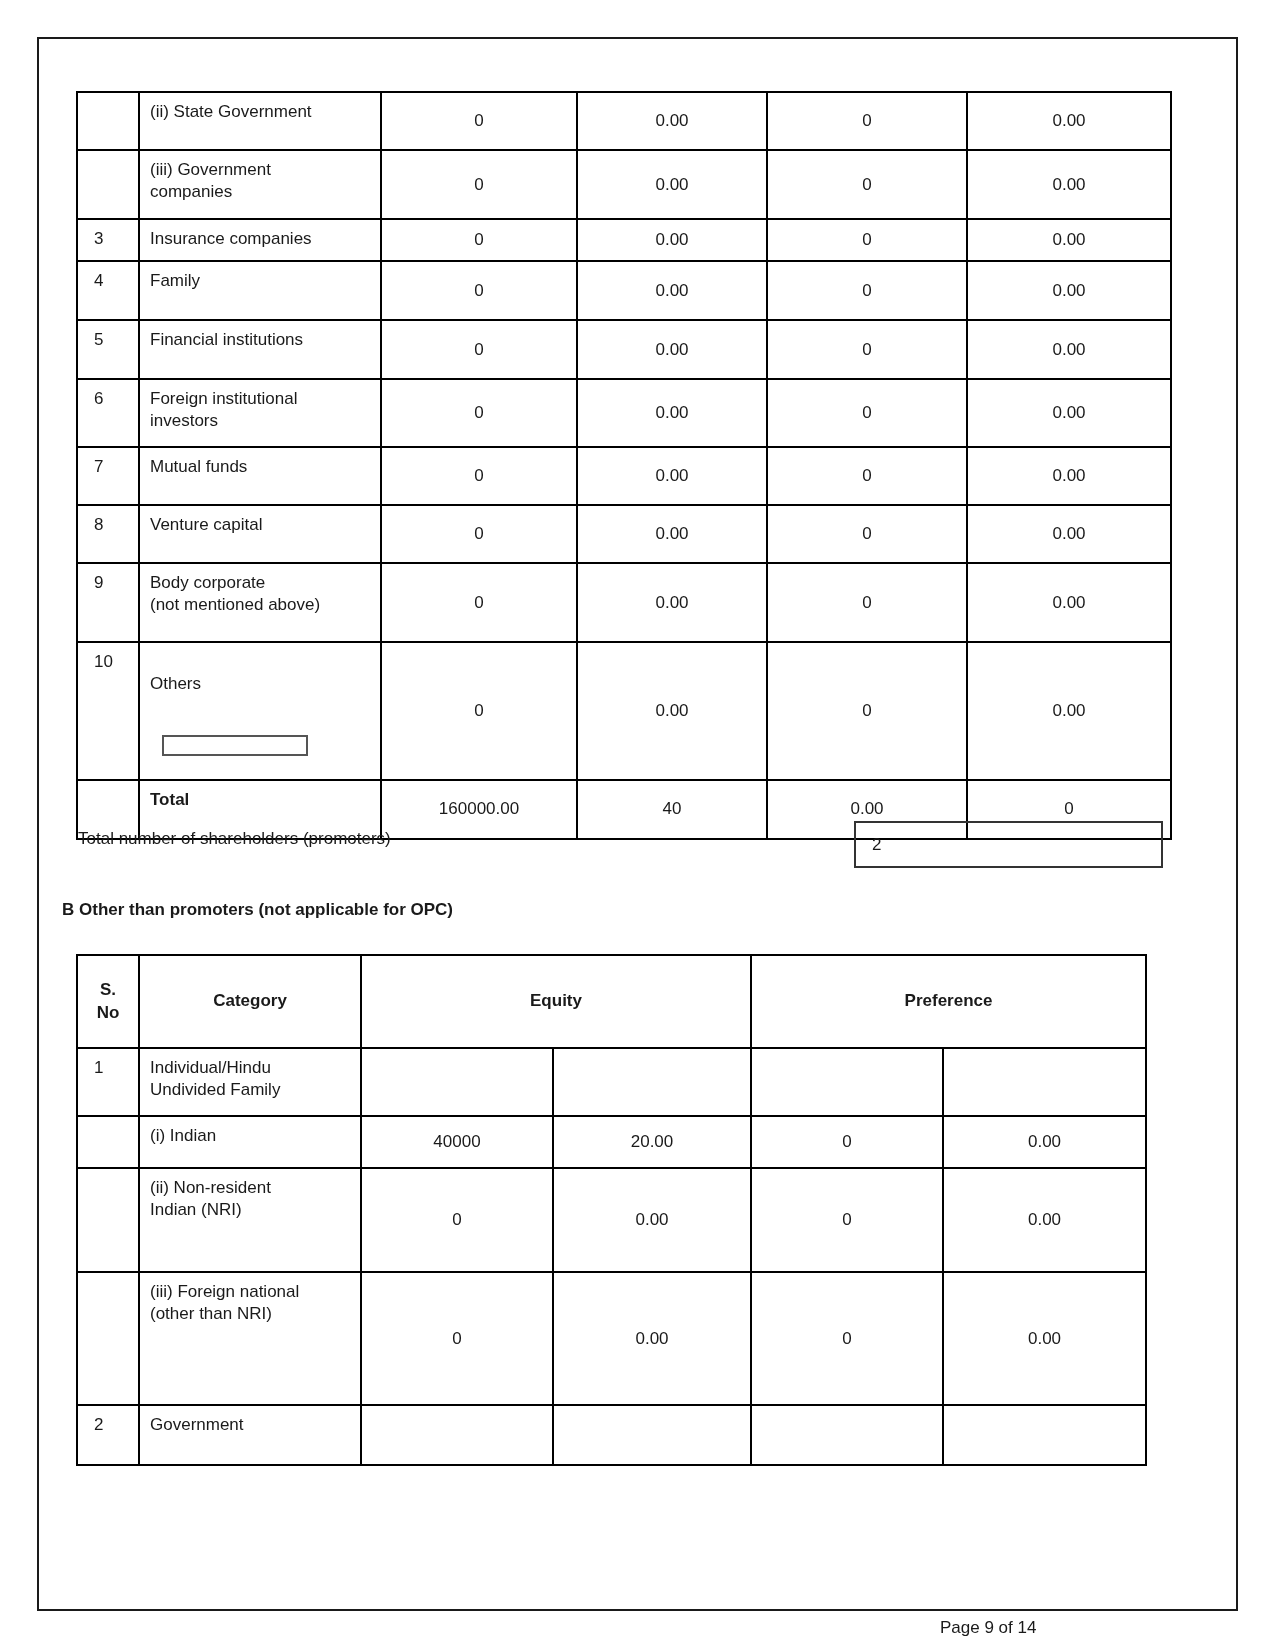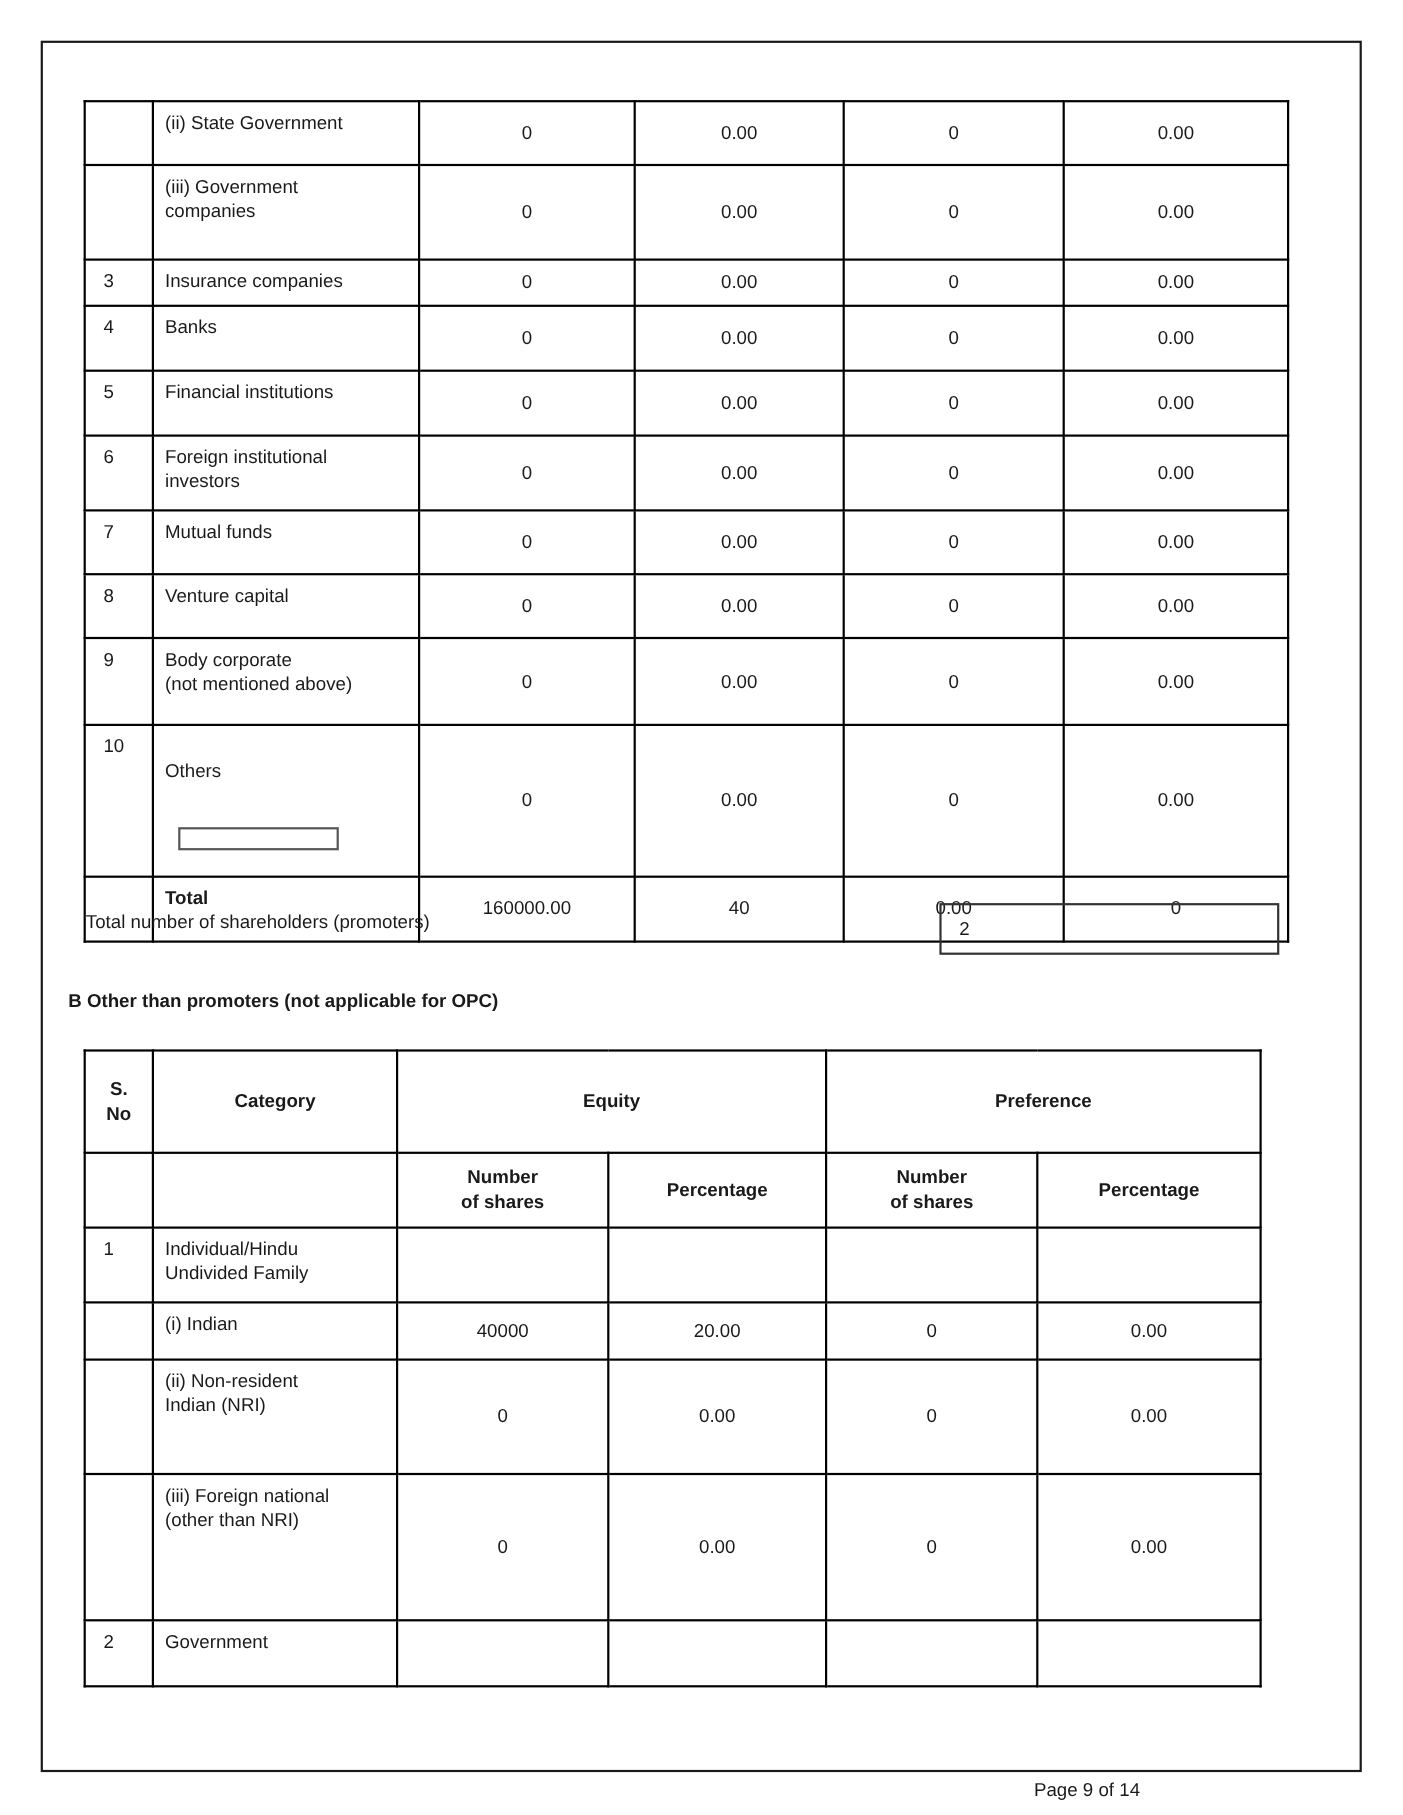--- a/index.html
+++ b/index.html
@@ -46,40 +46,40 @@
   </colgroup>
   <tbody>
     <tr style="height:58px">
       <td class="sno"></td>
       <td class="cat">(ii) State Government</td>
       <td class="val">0</td>
       <td class="val">0.00</td>
       <td class="val">0</td>
       <td class="val">0.00</td>
     </tr>
-    <tr style="height:86px">
+    <tr style="height:69px">
       <td class="sno"></td>
       <td class="cat">(iii) Government
 companies</td>
       <td class="val">0</td>
       <td class="val">0.00</td>
       <td class="val">0</td>
       <td class="val">0.00</td>
     </tr>
     <tr style="height:42px">
       <td class="sno">3</td>
       <td class="cat">Insurance companies</td>
       <td class="val">0</td>
       <td class="val">0.00</td>
       <td class="val">0</td>
       <td class="val">0.00</td>
     </tr>
     <tr style="height:59px">
       <td class="sno">4</td>
-      <td class="cat">Banks</td>
+      <td class="cat">Family</td>
       <td class="val">0</td>
       <td class="val">0.00</td>
       <td class="val">0</td>
       <td class="val">0.00</td>
     </tr>
     <tr style="height:59px">
       <td class="sno">5</td>
       <td class="cat">Financial institutions</td>
       <td class="val">0</td>
       <td class="val">0.00</td>
@@ -158,30 +158,20 @@
   </colgroup>
   <tbody>
     <tr style="height:93px">
       <td class="hdr">S.
 No</td>
       <td class="hdr">Category</td>
       <td class="hdr" colspan="2">Equity</td>
       <td class="hdr" colspan="2">Preference</td>
     </tr>
     <tr style="height:68px">
-      <td></td>
-      <td></td>
-      <td class="hdr">Number
-of shares</td>
-      <td class="hdr">Percentage</td>
-      <td class="hdr">Number
-of shares</td>
-      <td class="hdr">Percentage</td>
-    </tr>
-    <tr style="height:68px">
       <td class="sno">1</td>
       <td class="cat">Individual/Hindu
 Undivided Family</td>
       <td class="val"></td>
       <td class="val"></td>
       <td class="val"></td>
       <td class="val"></td>
     </tr>
     <tr style="height:52px">
       <td class="sno"></td>

